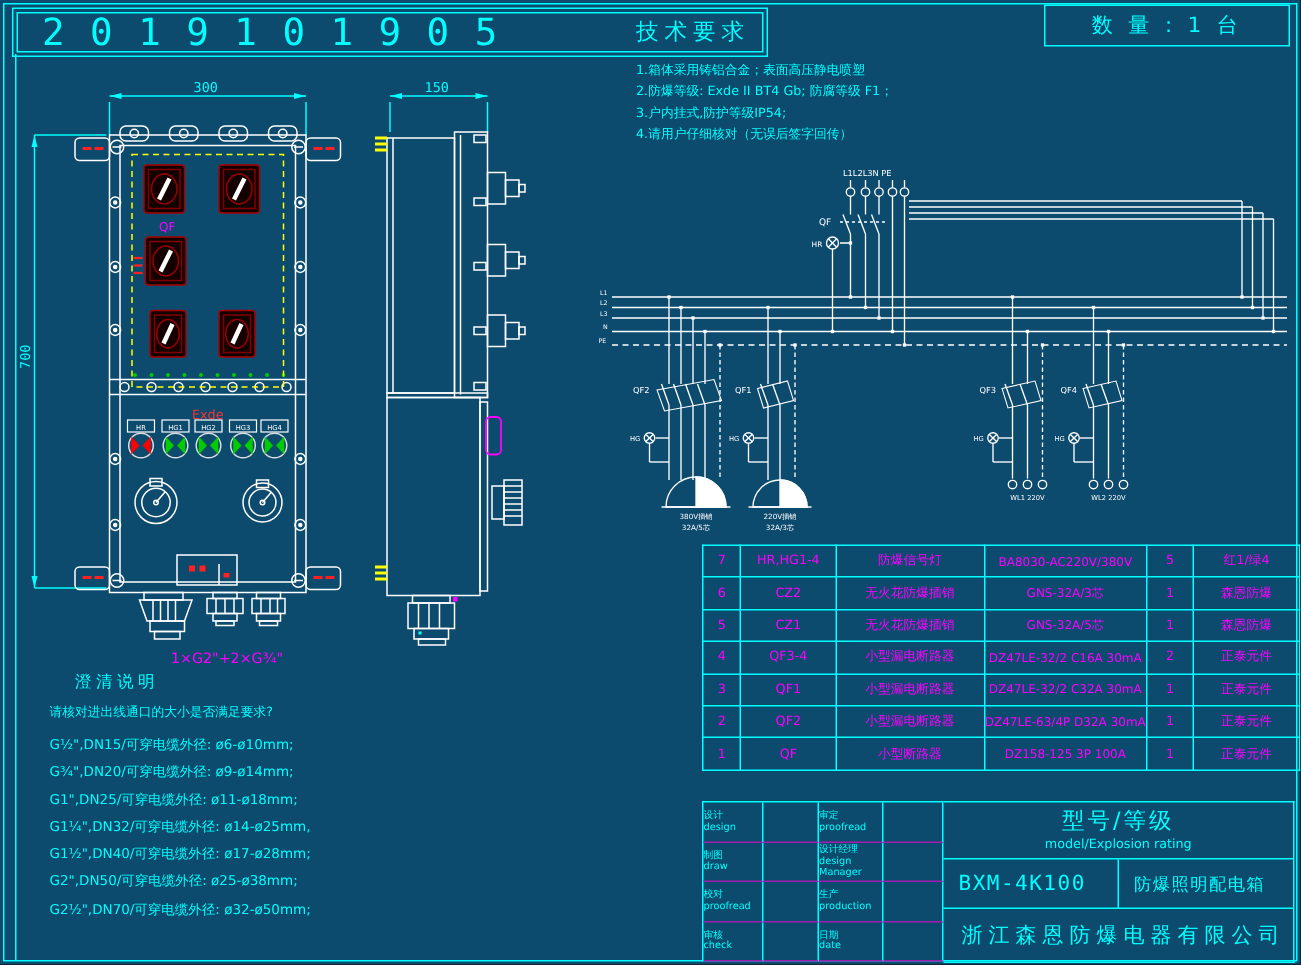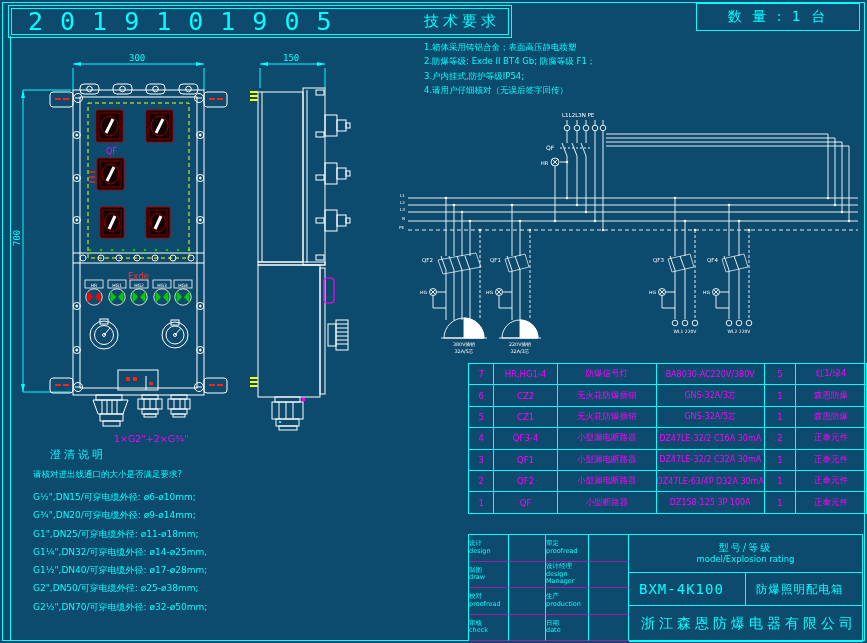--- a/index.html
+++ b/index.html
@@ -31,21 +31,21 @@
   .tb-left .cell{border-right:1px solid #00ffff;border-bottom:1px solid #a21caf;
       display:flex;flex-direction:column;align-items:flex-start;justify-content:center;line-height:1.15;}
   .tb-left .zh{font-size:6.5px;}
   .tb-left .en{font-size:6.5px;}
   .tb-right{width:235px;height:100%;display:flex;flex-direction:column;
       border-top:1px solid #00ffff;border-right:1px solid #00ffff;border-bottom:1px solid #00ffff;}
   .tb-hdr{height:38px;display:flex;}
   .tb-hdr .hcell{flex:1;border-right:1px solid #00ffff;border-bottom:1px solid #00ffff;
       display:flex;flex-direction:column;align-items:center;justify-content:center;line-height:1.3;}
   .tb-hdr .hcell:last-child{border-right:none;}
-  .tb-hdr .zh{font-size:10px;letter-spacing:2px;}
+  .tb-hdr .zh{font-size:15px;letter-spacing:2px;}
   .tb-hdr .en{font-size:8.5px;}
   .tb-val{height:33px;display:flex;justify-content:flex-end;}
   .tb-val .vcell{flex:1;border-right:1px solid #00ffff;border-bottom:1px solid #00ffff;
       display:flex;align-items:center;padding-left:10px;}
   .tb-val .vcell:last-child{border-right:none;}
   .model-val{font-family:"DejaVu Sans Mono",monospace;font-size:14px;letter-spacing:1px;}
   .device-val{font-size:11.5px;letter-spacing:1px;}
   .tb-company{flex:1;display:flex;align-items:center;padding-left:12px;
       font-size:14px;letter-spacing:4px;}
   svg text{font-family:"DejaVu Sans",sans-serif;}

